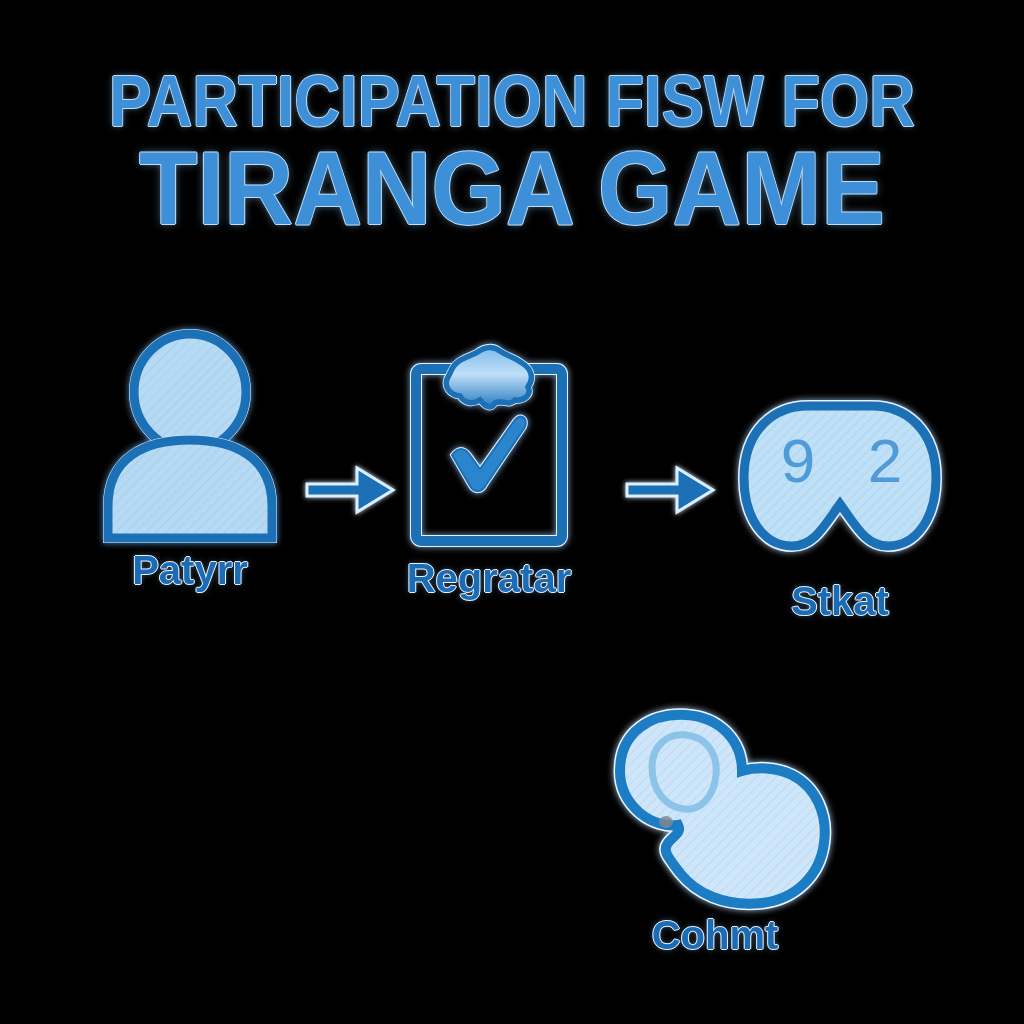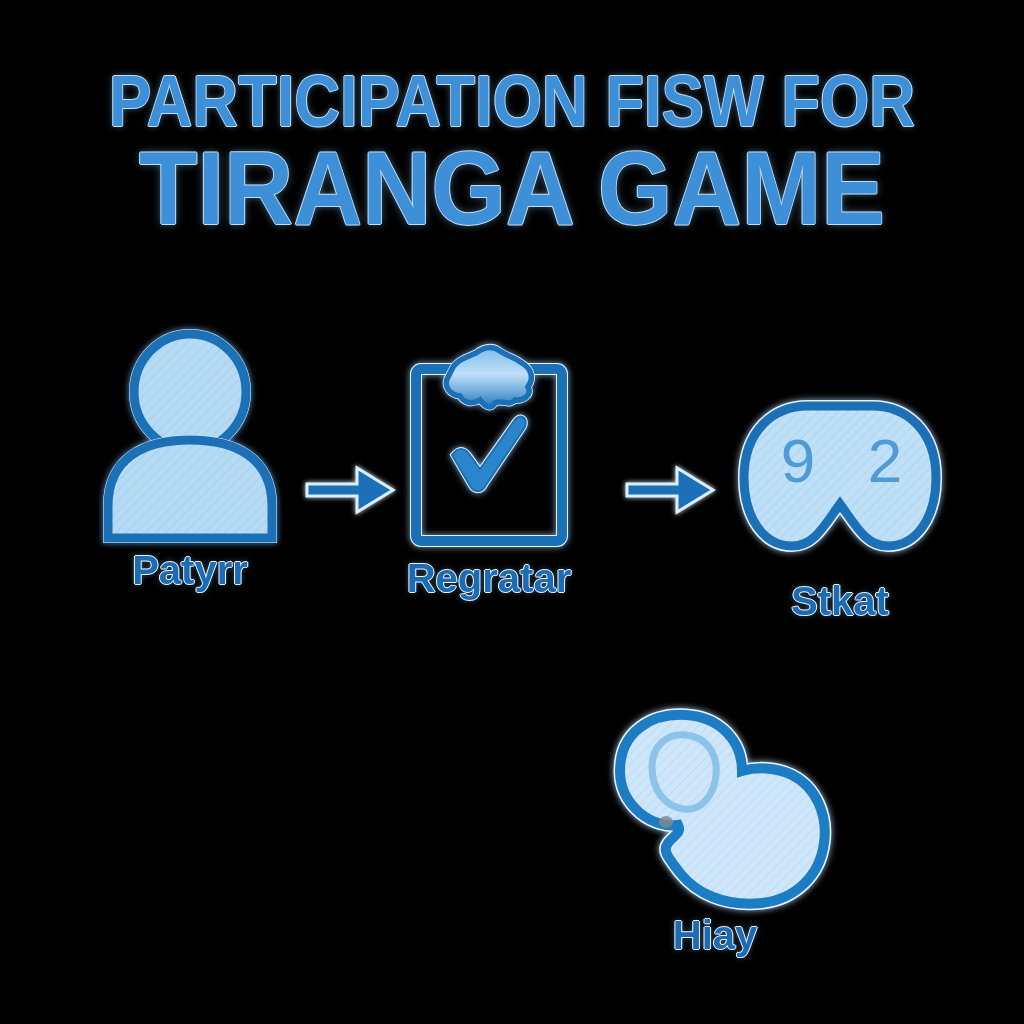--- a/index.html
+++ b/index.html
@@ -286,16 +286,16 @@
                    C166 62 186 62 202 70 C226 82 238 110 234 138
                    C230 170 206 194 172 198 C134 202 106 188 90 168
                    C78 152 72 146 78 138 C84 130 92 128 88 120
                    C78 122 62 118 50 108 C36 96 30 82 30 66 Z" fill="url(#hatch3)" stroke="#1a7bc4" stroke-width="10"></path>
           <path d="M62 62 C62 40 78 28 96 30 C116 32 128 48 126 70
                    C124 92 110 106 94 104 C76 102 62 86 62 62 Z" fill="none" stroke="#8cc3e8" stroke-width="7"></path>
           <ellipse cx="76" cy="117" rx="7" ry="6" fill="#7e8a90" opacity="0.85"></ellipse>
         </g>
       </svg>
     </div>
-    <div class="step-label">Hiay</div>
+    <div class="step-label">Cohmt</div>
   </div>
 
 </div>
 
 </body></html>

